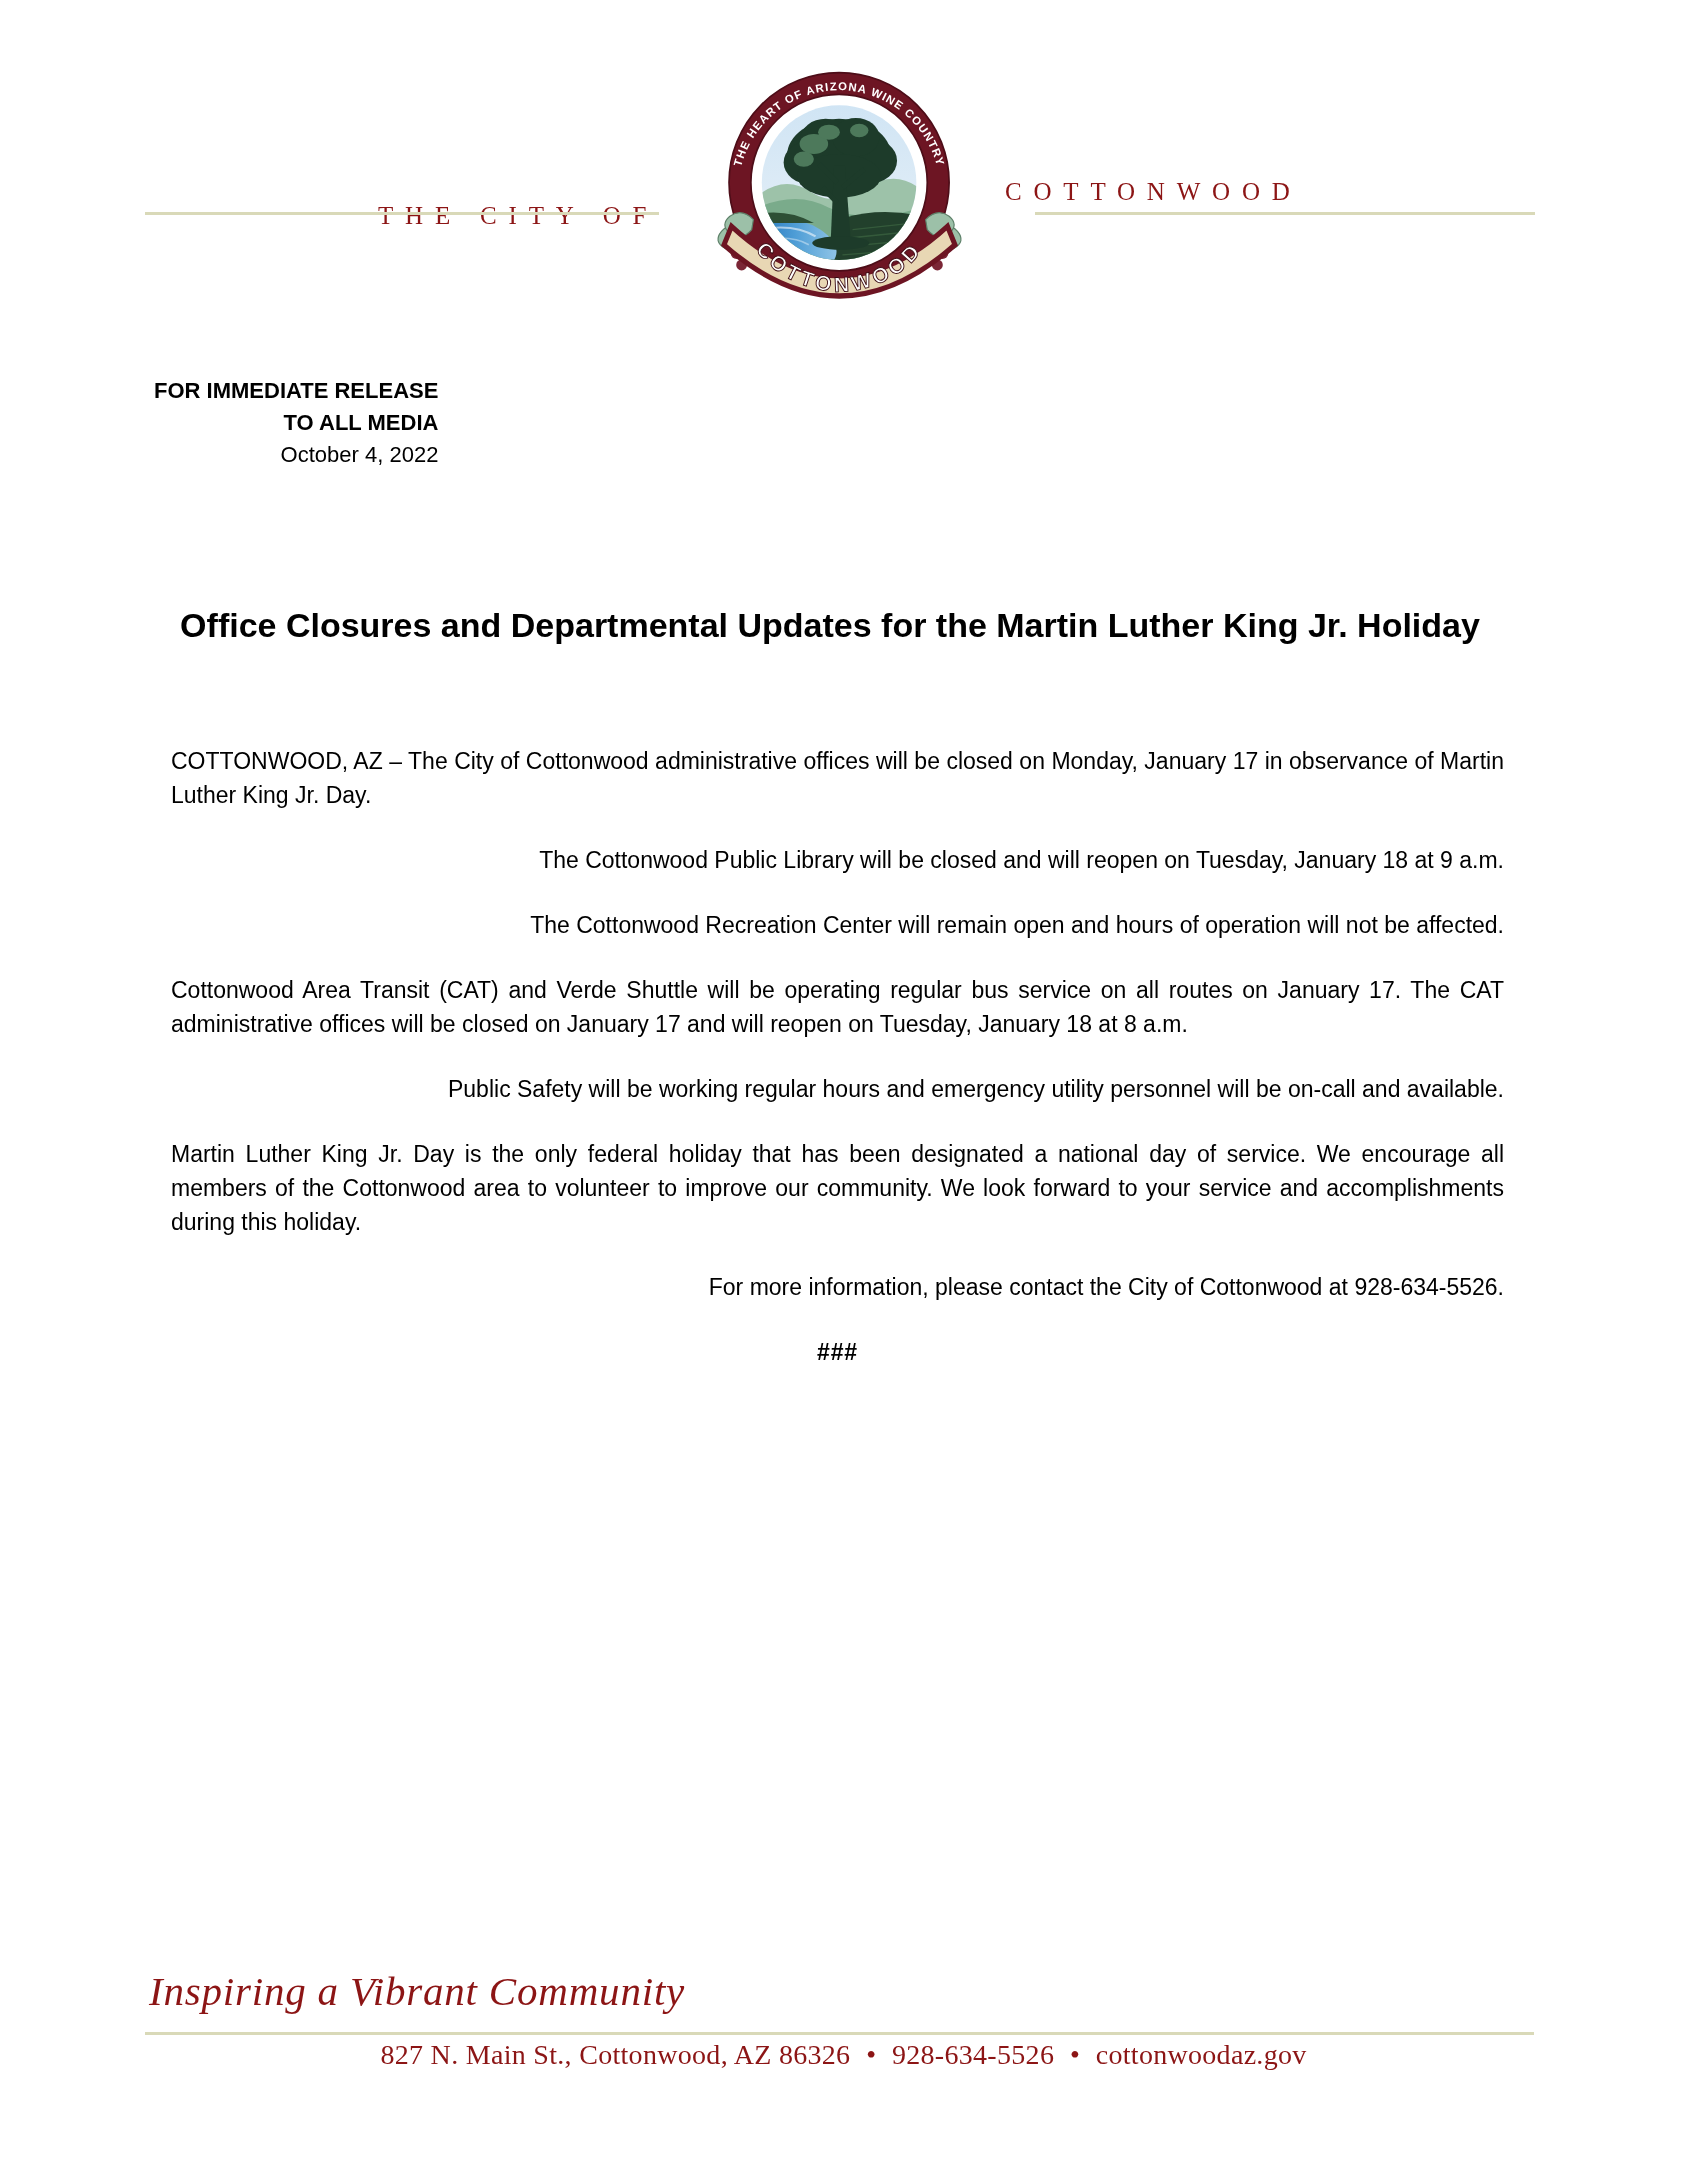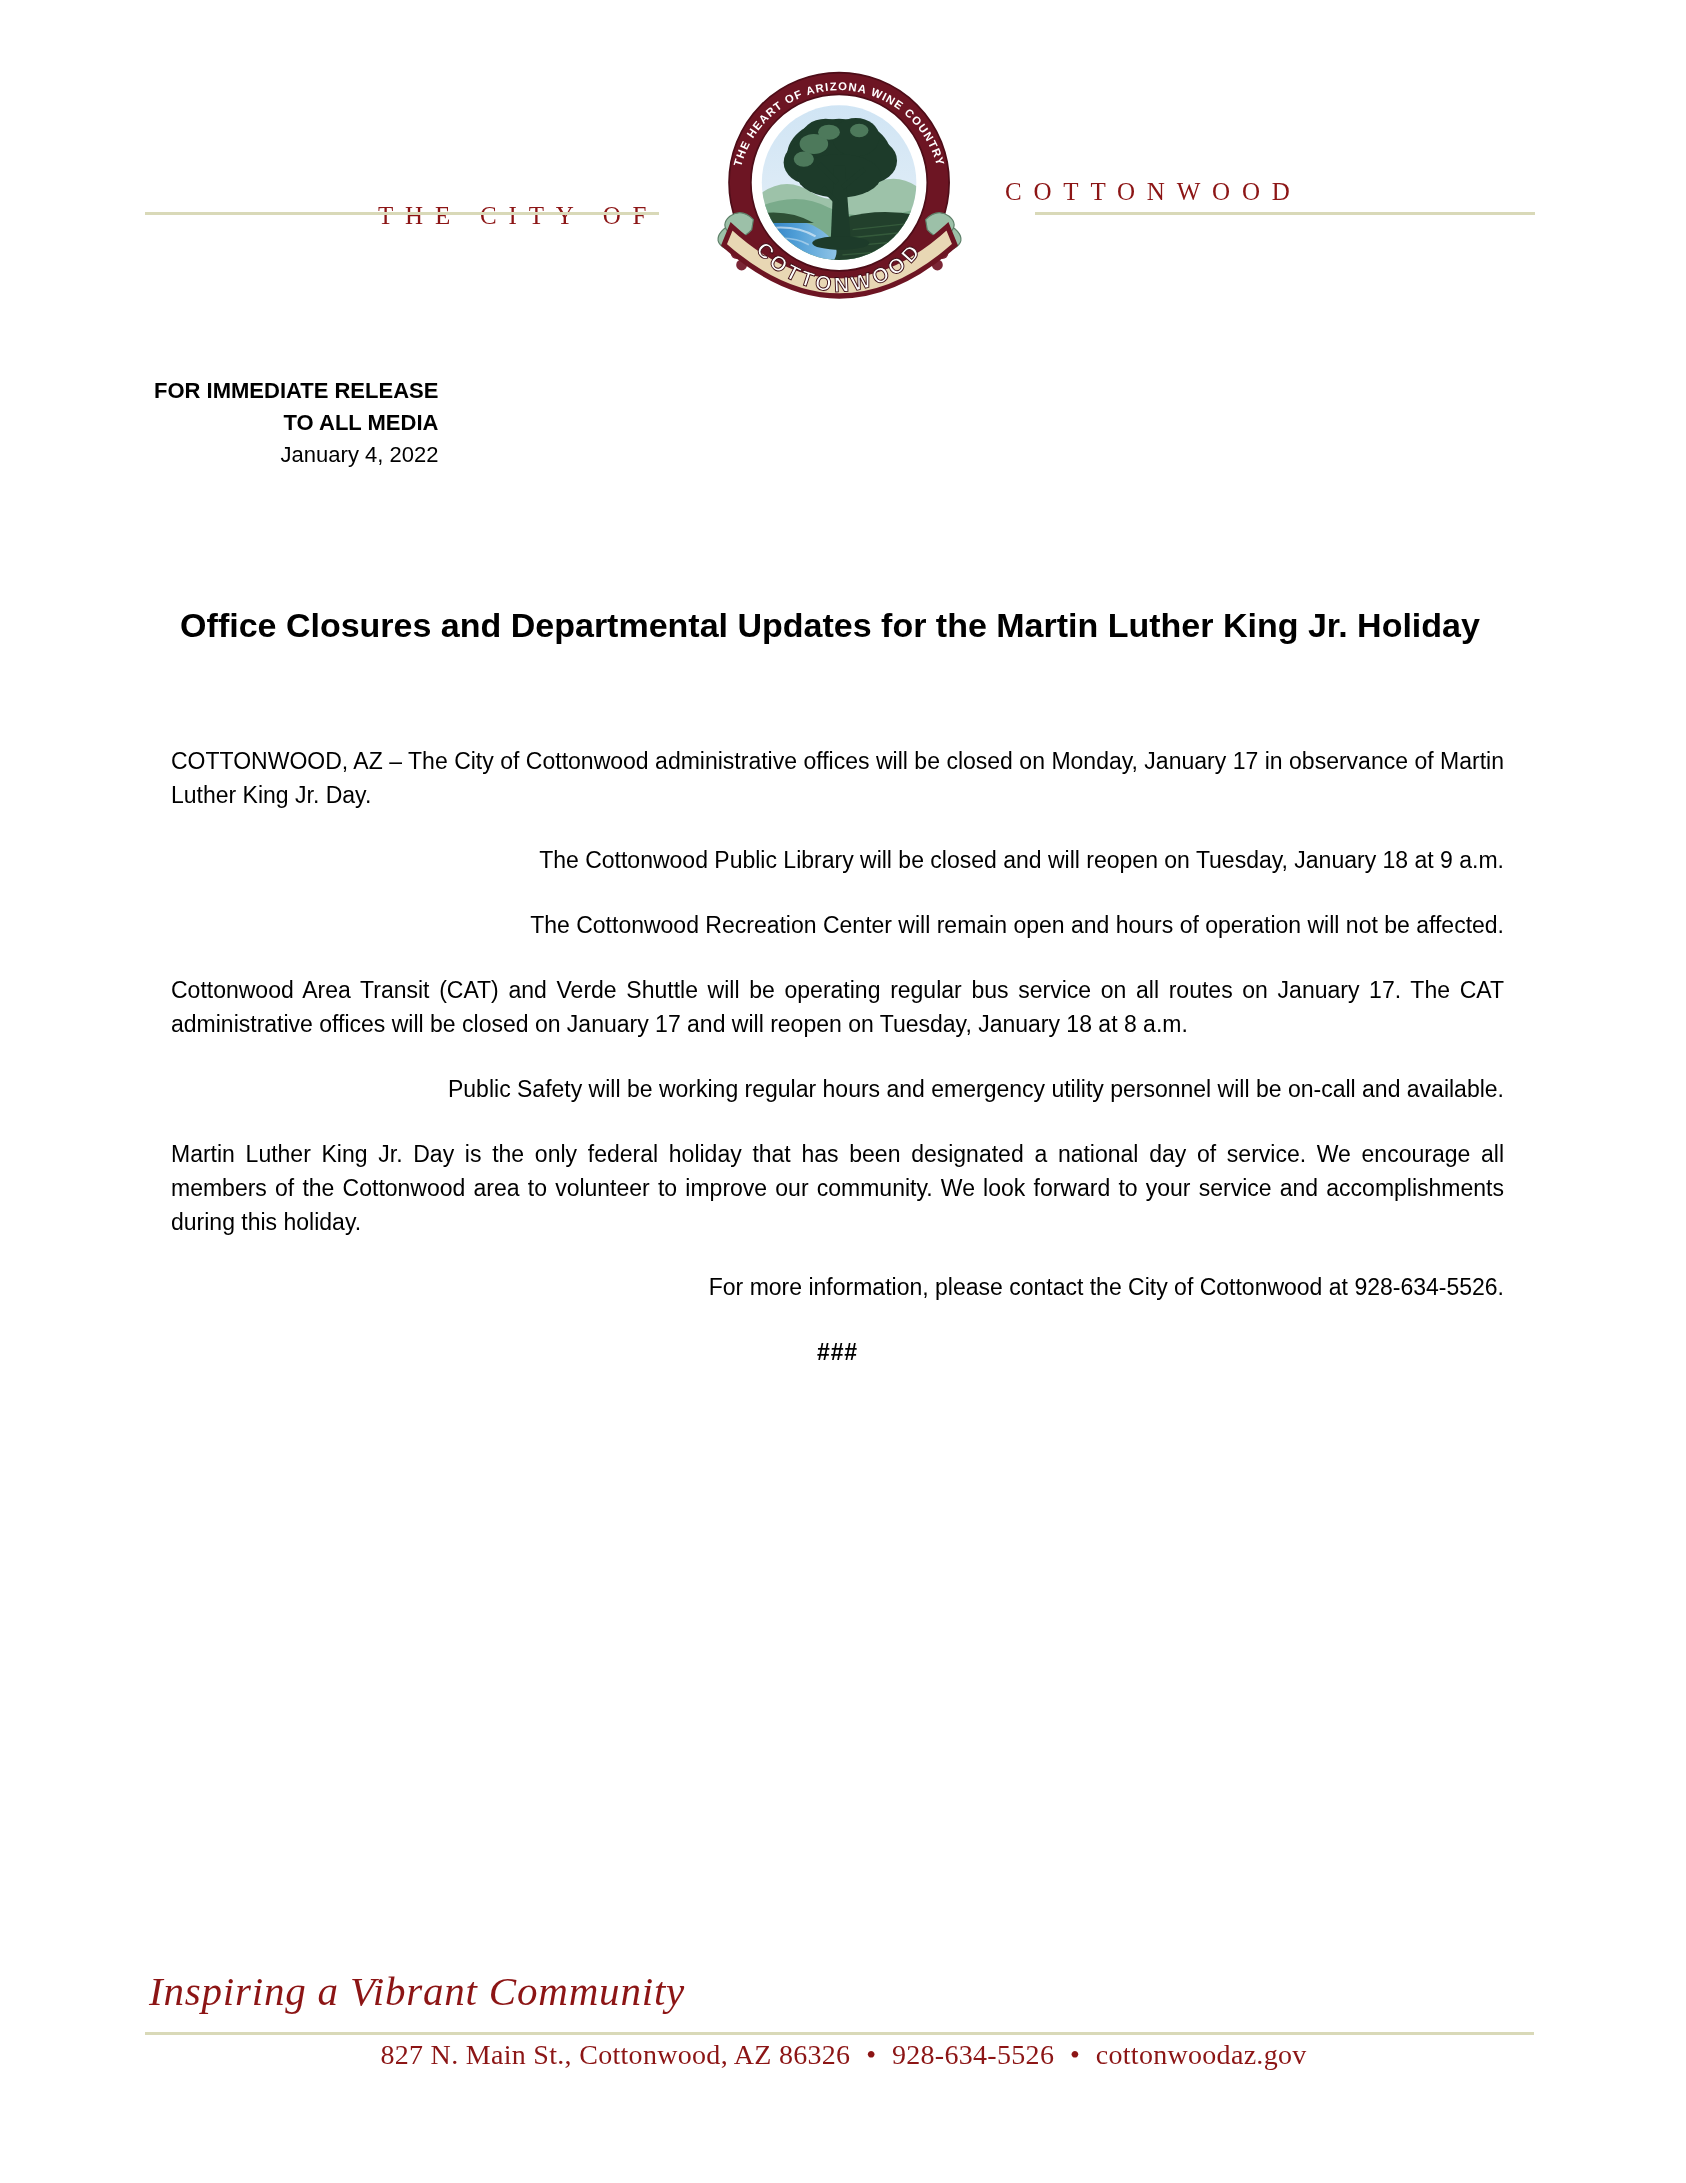--- a/index.html
+++ b/index.html
@@ -251,21 +251,21 @@
         <textPath href="#arcBanner" startOffset="50%" text-anchor="middle">COTTONWOOD</textPath>
       </text>
     </svg>
   </div>
 </div>
 
 <div class="meta">
   <div class="meta-col right">
     <div class="meta-line bold">FOR IMMEDIATE RELEASE</div>
     <div class="meta-line bold">TO ALL MEDIA</div>
-    <div class="meta-line">January 4, 2022</div>
+    <div class="meta-line">October 4, 2022</div>
   </div>
 </div>
 
 <h1 class="headline">Office Closures and Departmental Updates for the Martin Luther King Jr. Holiday</h1>
 
 <div class="body-copy">
   <p>COTTONWOOD, AZ – The City of Cottonwood administrative offices will be closed on Monday, January 17 in observance of Martin Luther King Jr. Day.</p>
   <p class="no-justify">The Cottonwood Public Library will be closed and will reopen on Tuesday, January 18 at 9 a.m.</p>
   <p class="no-justify">The Cottonwood Recreation Center will remain open and hours of operation will not be affected.</p>
   <p>Cottonwood Area Transit (CAT) and Verde Shuttle will be operating regular bus service on all routes on January 17. The CAT administrative offices will be closed on January 17 and will reopen on Tuesday, January 18 at 8 a.m.</p>

